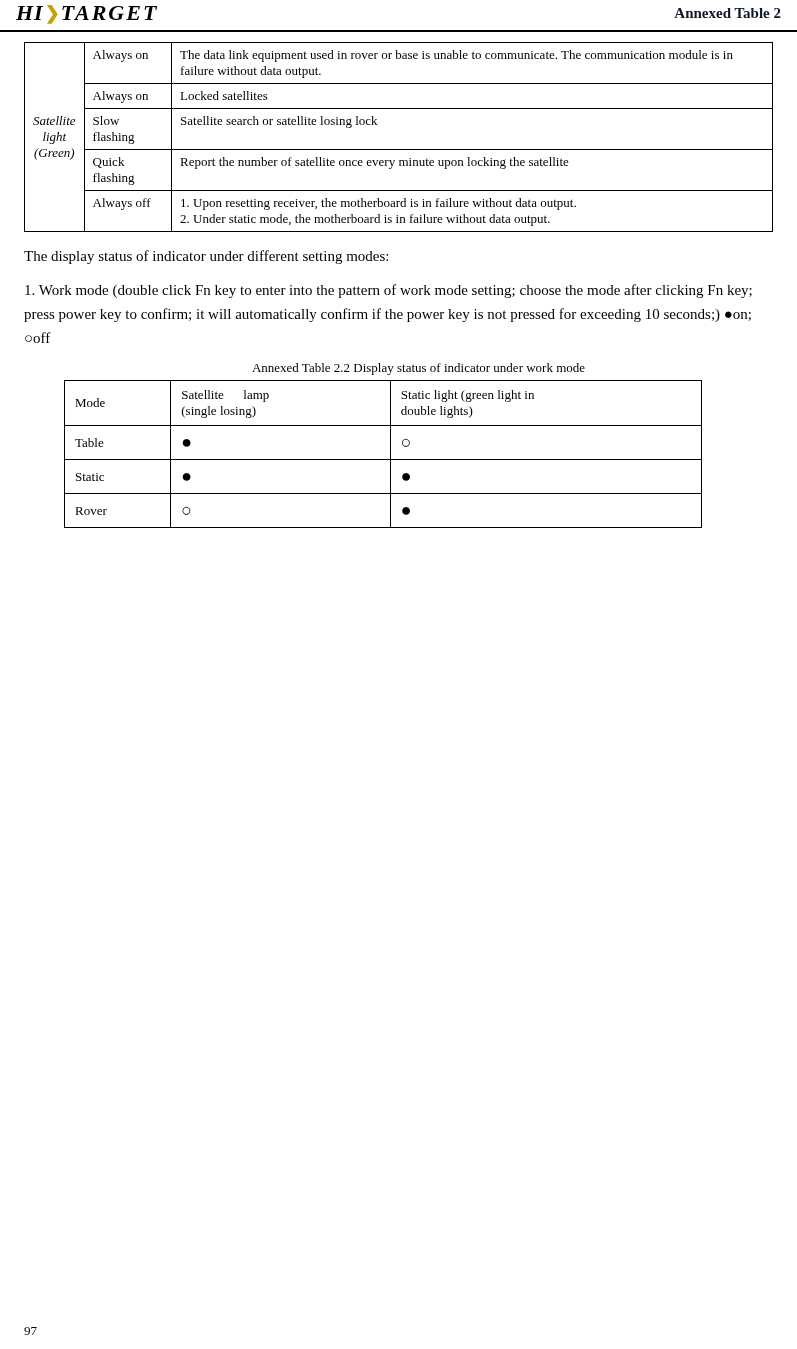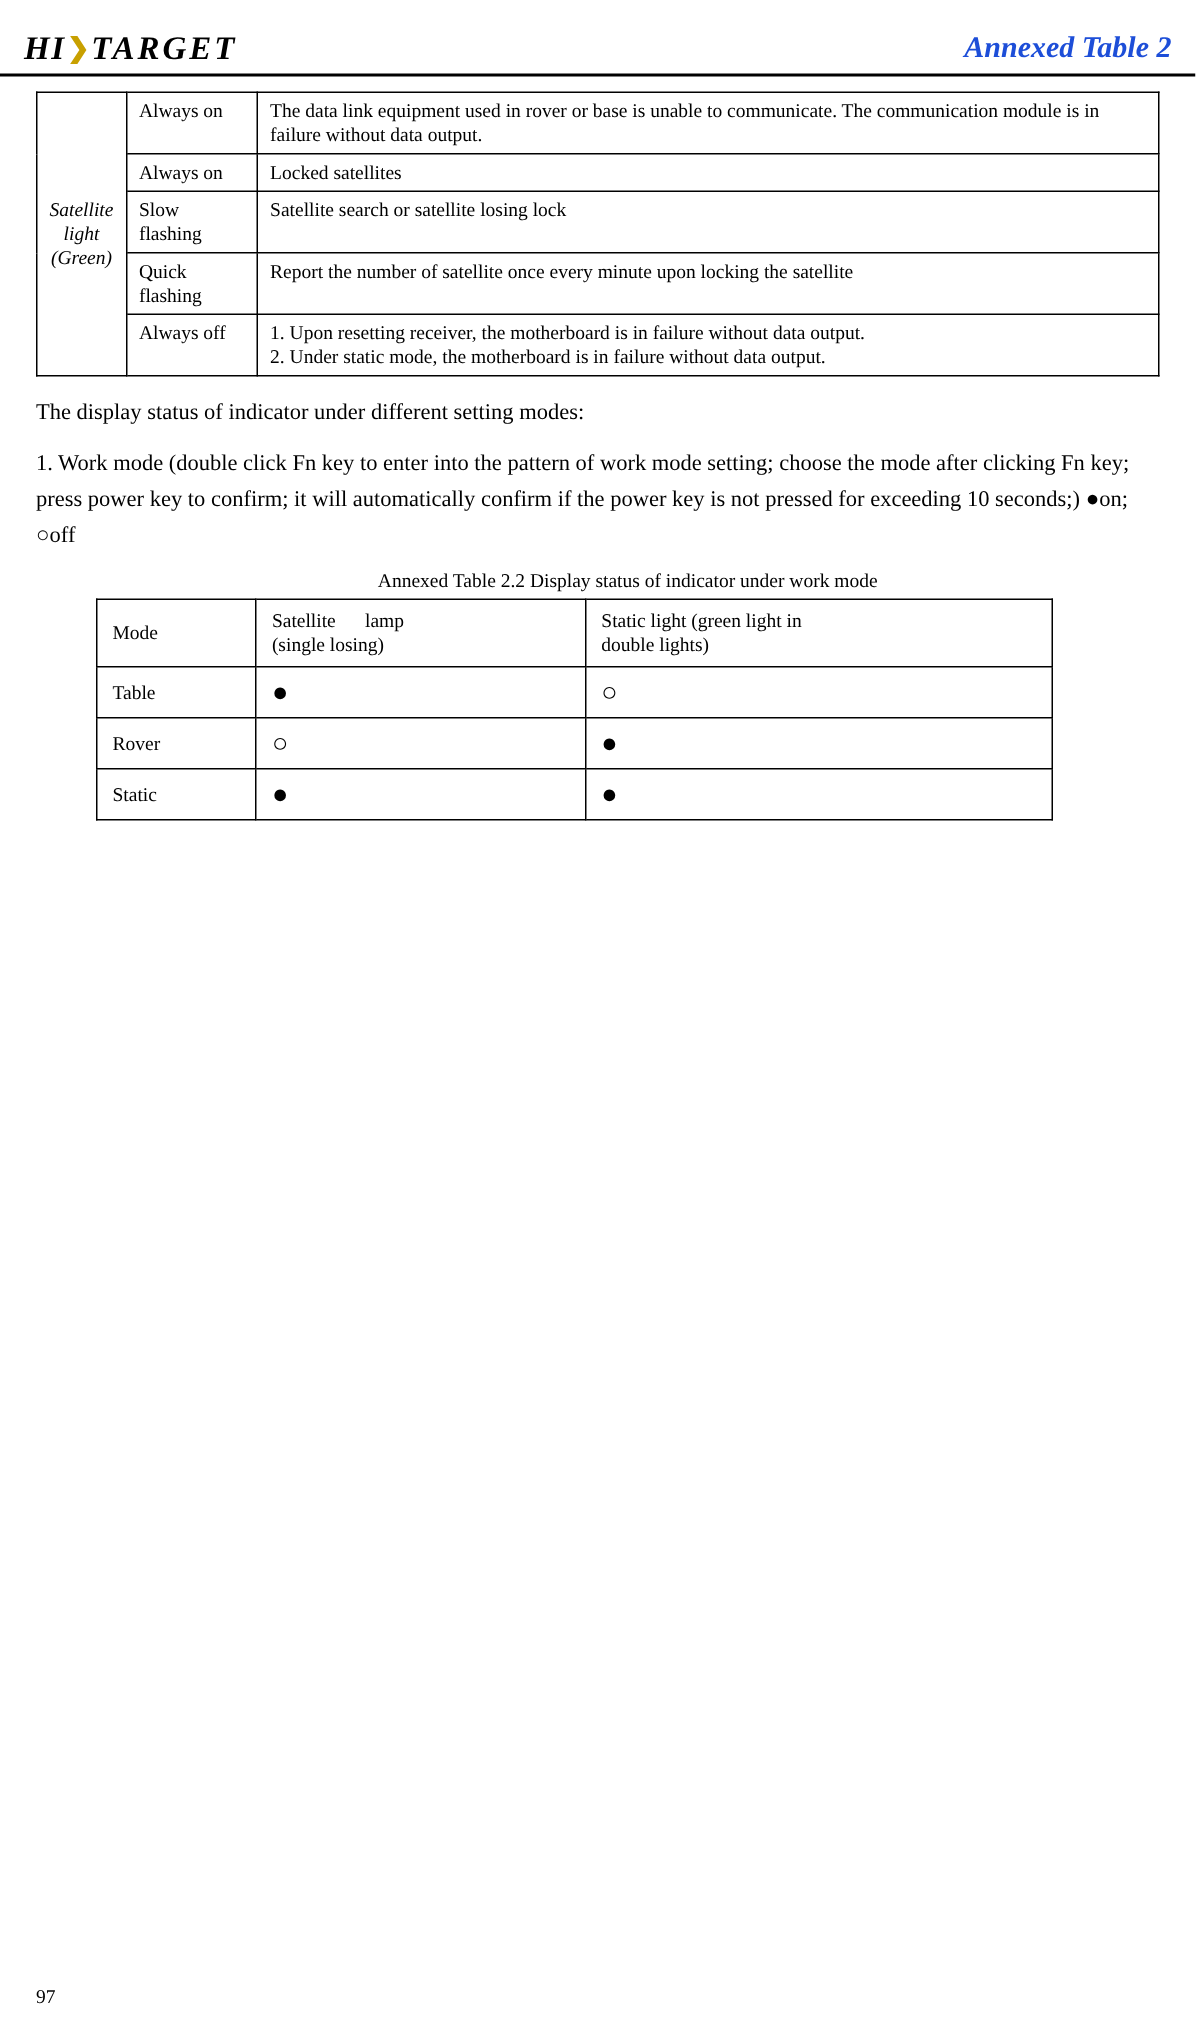--- a/index.html
+++ b/index.html
@@ -12,27 +12,26 @@
       min-height: 1349px;
       padding: 0;
     }
 
     
     .header {
       display: flex;
       justify-content: space-between;
       align-items: center;
       border-bottom: 2px solid #000;
-      padding: 19px 16px 4px 16px;
+      padding: 0 16px 4px 16px;
     }
     .header-title {
-      color: #1d4ed8;
-      font-size: 20px;
-      font-weight: bold;
-      font-style: italic;
+      color: #0f172a;
+      font-size: 15px;
+      font-weight: bold;
     }
 
     
     .content {
       padding: 10px 24px 10px 24px;
     }
 
     
     .main-table {
       width: 100%;
@@ -195,27 +194,27 @@
             <span>Static light (green light in</span><br>
             <span>double lights)</span>
           </td>
         </tr>
         <tr>
           <td>Table</td>
           <td><span class="bullet-filled">●</span></td>
           <td><span class="bullet-empty">○</span></td>
         </tr>
         <tr>
+          <td>Static</td>
+          <td><span class="bullet-filled">●</span></td>
+          <td><span class="bullet-filled">●</span></td>
+        </tr>
+        <tr>
           <td>Rover</td>
           <td><span class="bullet-empty">○</span></td>
-          <td><span class="bullet-filled">●</span></td>
-        </tr>
-        <tr>
-          <td>Static</td>
-          <td><span class="bullet-filled">●</span></td>
           <td><span class="bullet-filled">●</span></td>
         </tr>
       </tbody>
     </table>
   </div>
 
 
 </div>
 
 <div class="footer-page">97</div>

